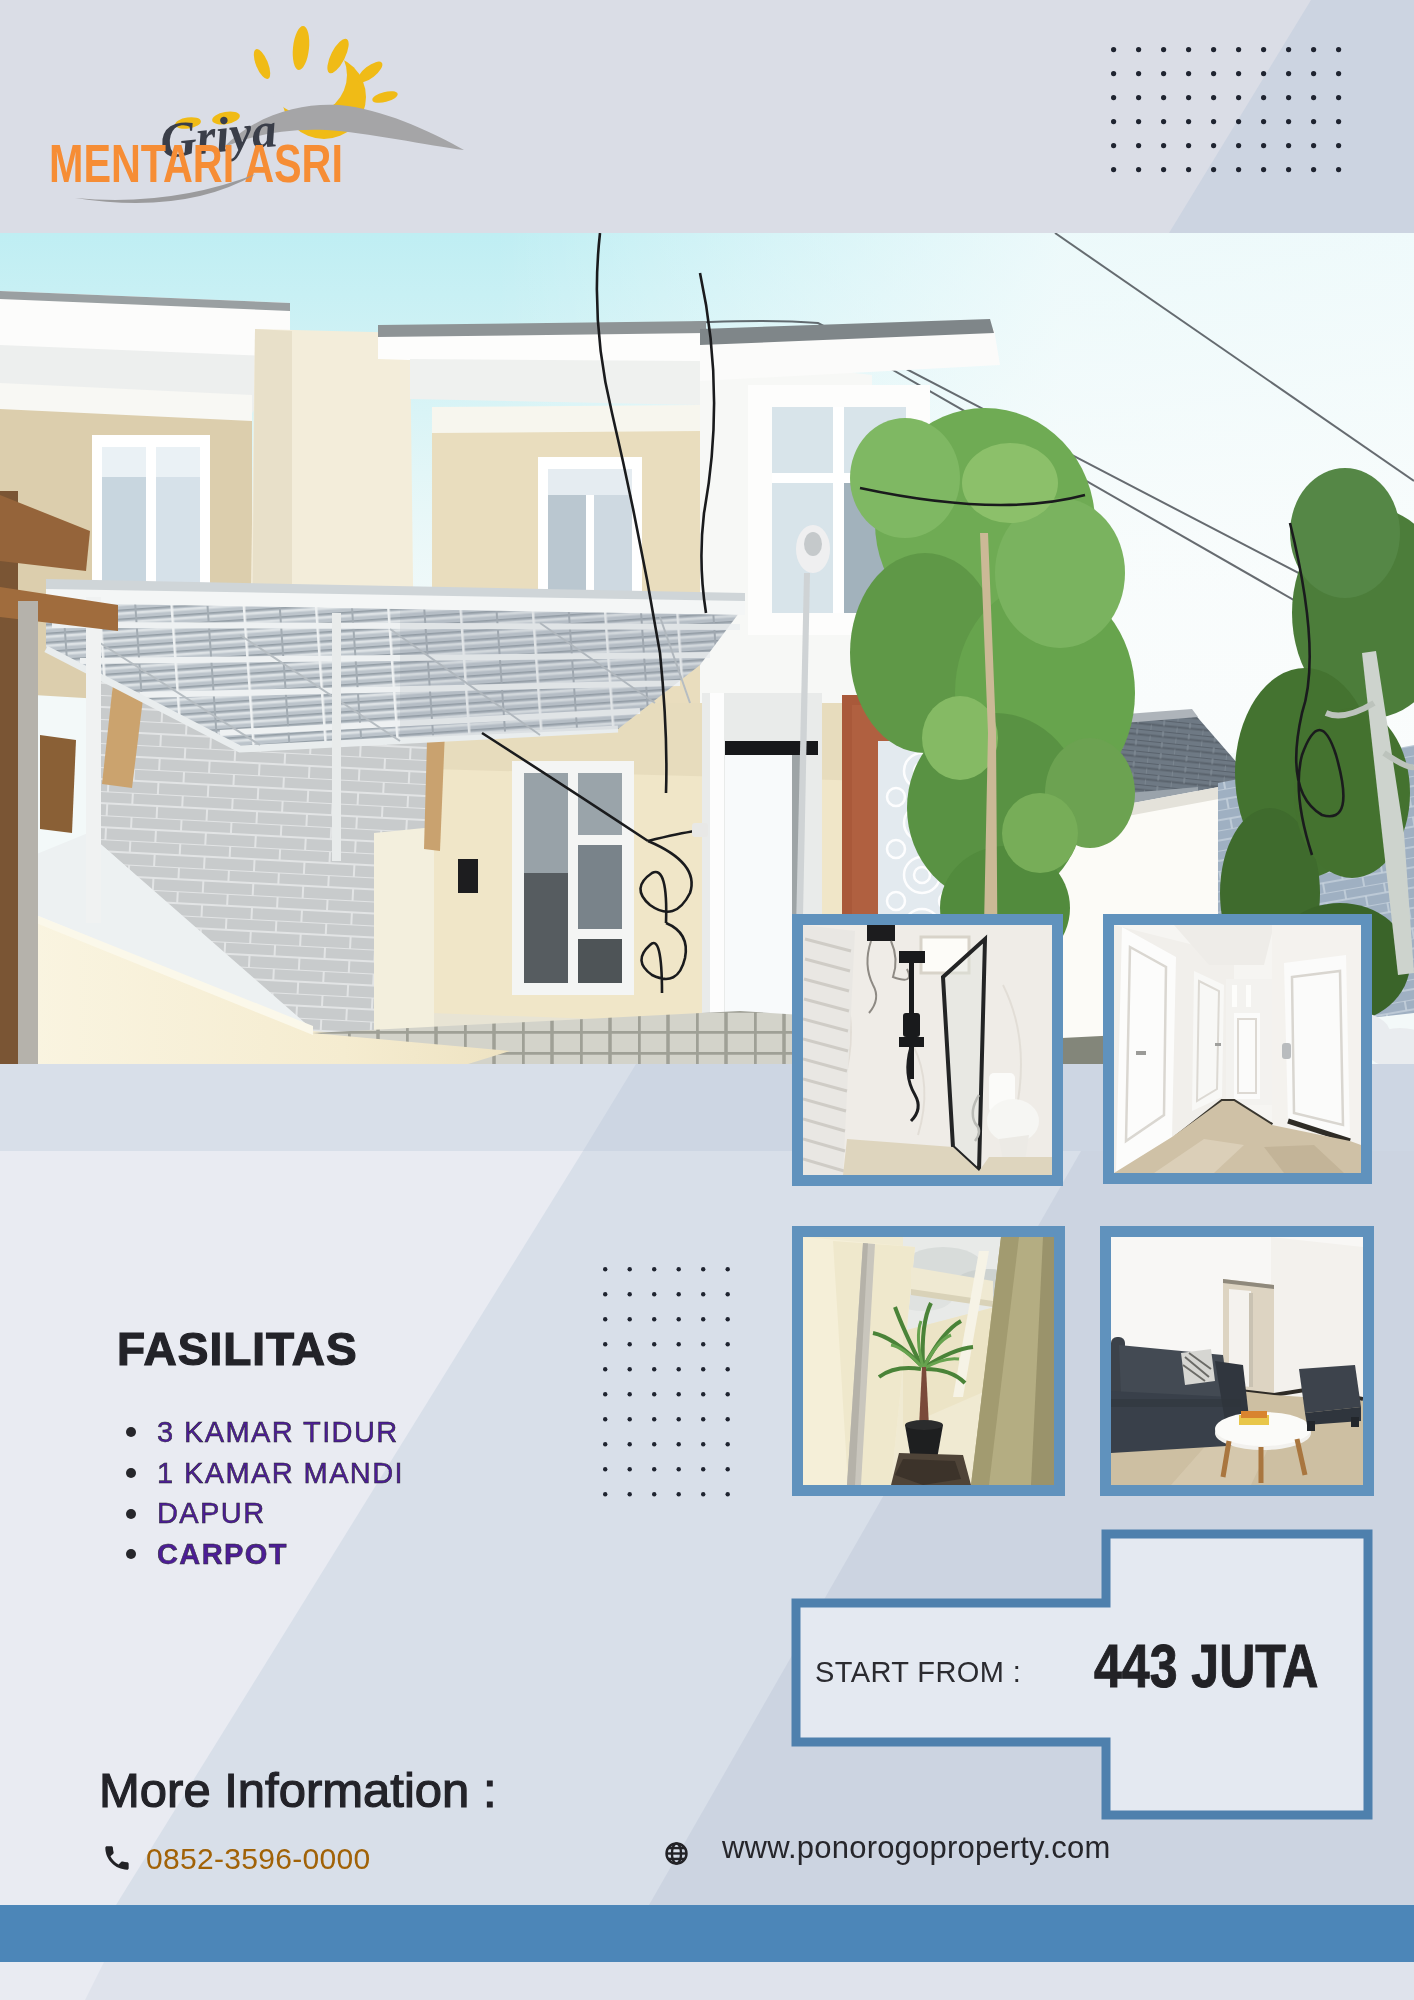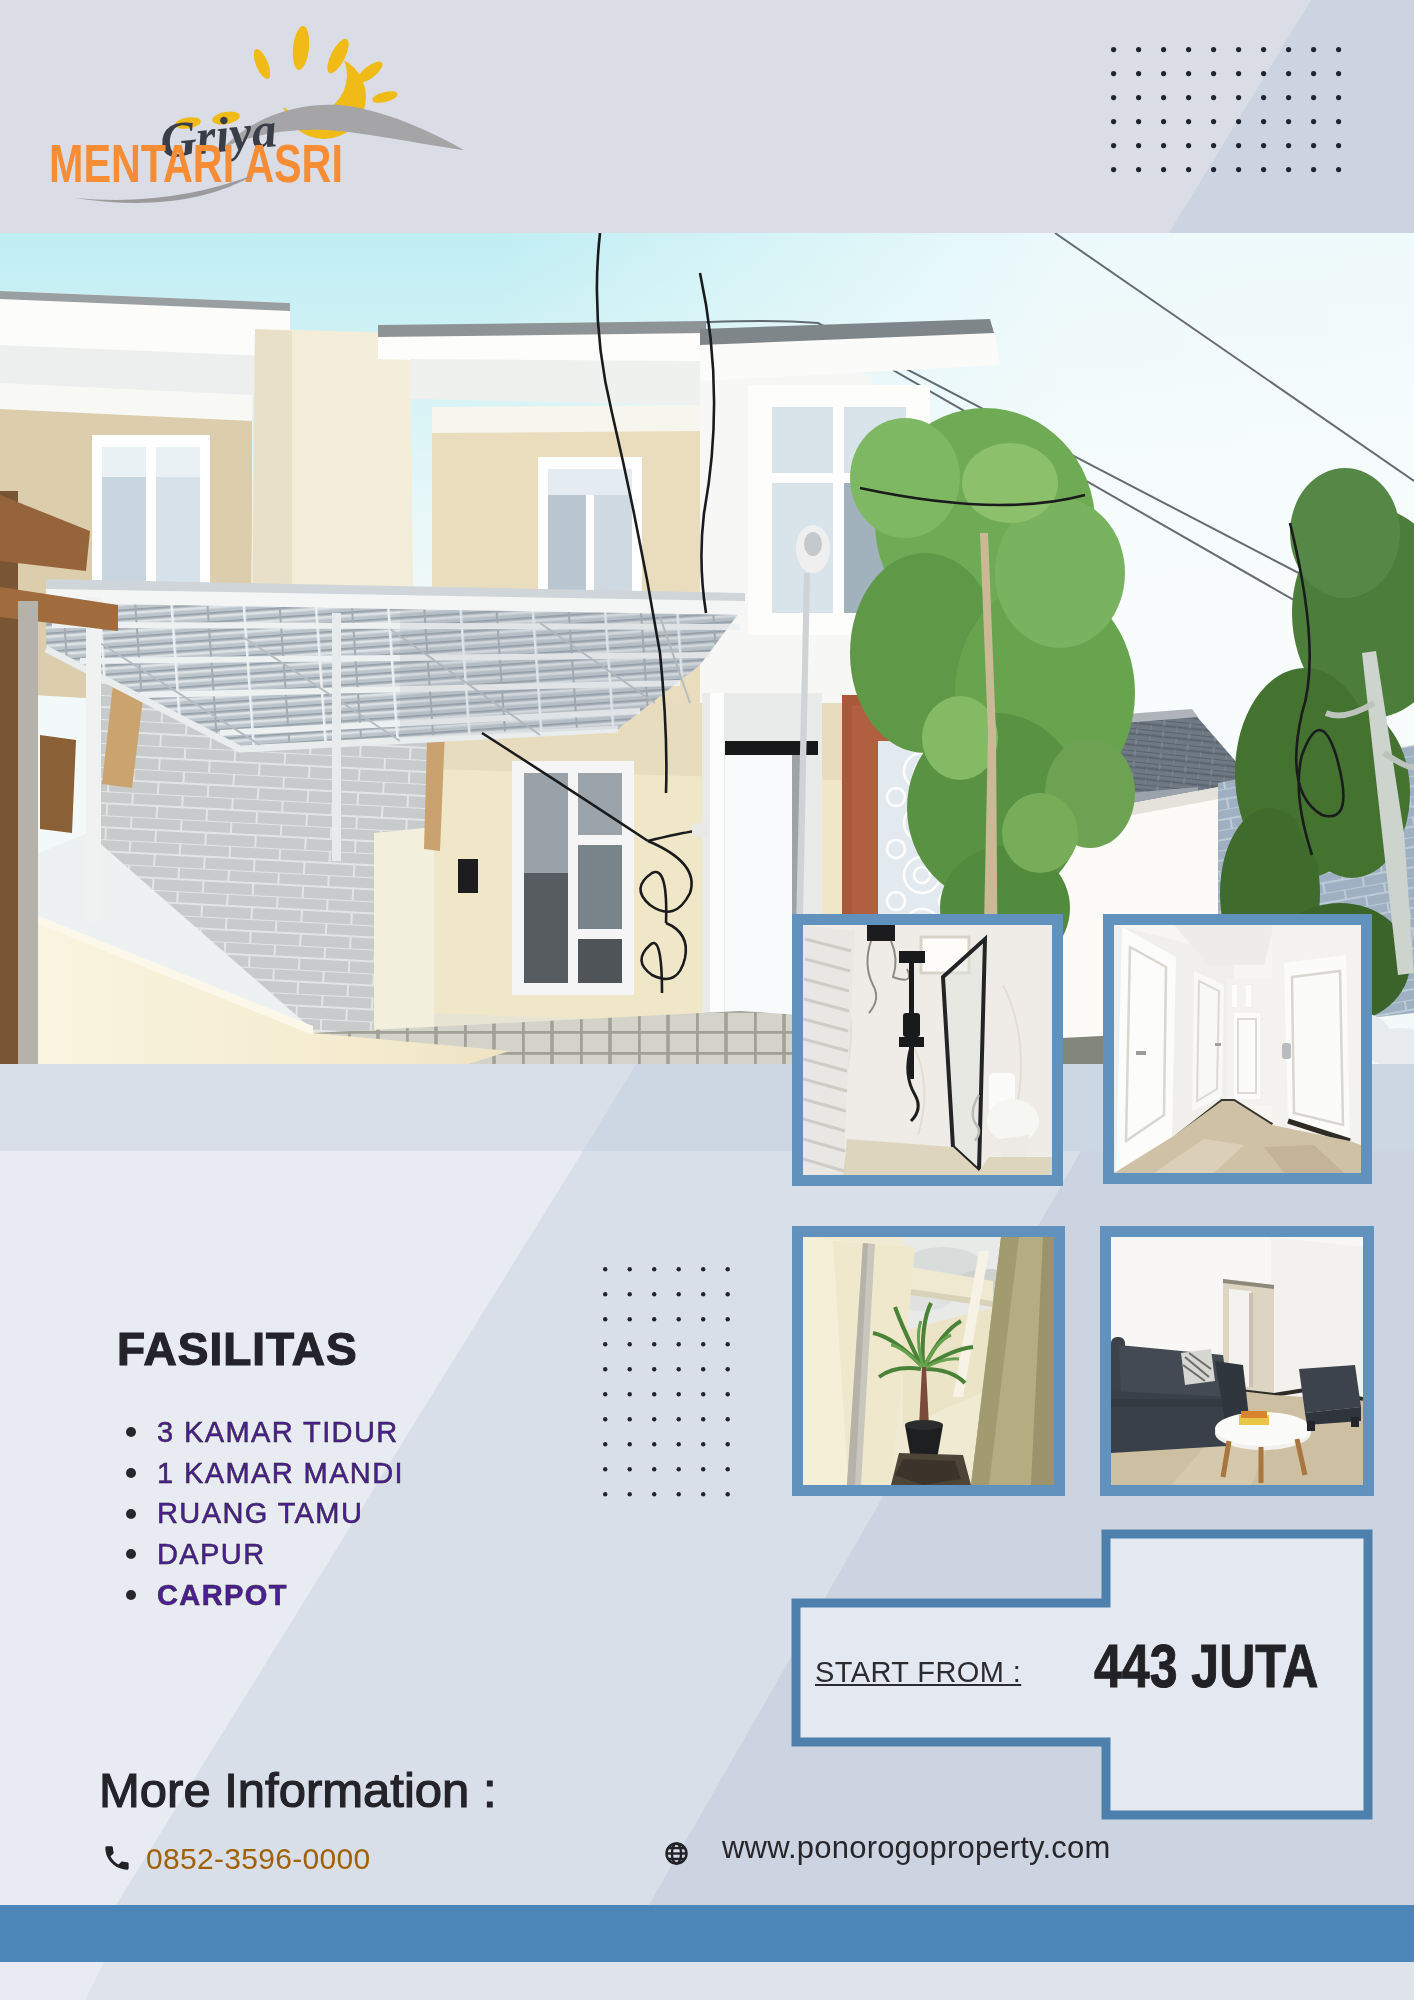--- a/index.html
+++ b/index.html
@@ -455,21 +455,20 @@
       <circle cx="76.7" cy="228.2" r="2.2" fill="#1f2430"></circle>
       <circle cx="101.2" cy="228.2" r="2.2" fill="#1f2430"></circle>
       <circle cx="125.7" cy="228.2" r="2.2" fill="#1f2430"></circle>
     </svg>
 
   <div class="abs" style="left:117px;top:1322px;font-size:46px;font-weight:bold;color:#232329;letter-spacing:1px;-webkit-text-stroke:1.2px #232329;">FASILITAS</div>
 
   <div class="abs" style="left:126px;top:1412px;font-size:29px;color:#4c1d95;letter-spacing:1.4px;-webkit-text-stroke:0.5px #26262b;">
     <div style="height:40.7px;display:flex;align-items:center;"><span style="width:10px;height:10px;border-radius:50%;background:#26262b;display:inline-block;margin-right:21px;"></span>3 KAMAR TIDUR</div>
     <div style="height:40.7px;display:flex;align-items:center;"><span style="width:10px;height:10px;border-radius:50%;background:#26262b;display:inline-block;margin-right:21px;"></span>1 KAMAR MANDI</div>
-    <div style="height:40.7px;display:flex;align-items:center;"><span style="width:10px;height:10px;border-radius:50%;background:#26262b;display:inline-block;margin-right:21px;"></span>RUANG TAMU</div>
     <div style="height:40.7px;display:flex;align-items:center;"><span style="width:10px;height:10px;border-radius:50%;background:#26262b;display:inline-block;margin-right:21px;"></span>DAPUR</div>
     <div style="height:40.7px;display:flex;align-items:center;font-weight:bold;"><span style="width:10px;height:10px;border-radius:50%;background:#26262b;display:inline-block;margin-right:21px;"></span>CARPOT</div>
   </div>
 
   <div class="abs" style="left:792px;top:914px;width:271px;height:272px;background:#6092bd;">
     <svg class="abs" style="left:11px;top:11px;" width="249" height="250" viewBox="0 0 249 250">
 
       <rect width="249" height="250" fill="#efece7"></rect>
       <g stroke="#ddd8d0" stroke-width="2" opacity="0.7">
         <path d="M30,40 Q60,90 40,160" fill="none"></path>
@@ -667,21 +666,21 @@
         <rect x="196" y="184" width="8" height="10" fill="#22262b"></rect>
         <rect x="240" y="180" width="8" height="10" fill="#22262b"></rect>
       </g>
     </svg>
   </div>
 
   <svg class="abs" style="left:780px;top:1520px;" width="600" height="310" viewBox="0 0 600 310">
     <path d="M16,83 H326 V14 H588 V295 H326 V222 H16 Z" fill="#e4e9f1" stroke="#4e80ad" stroke-width="9"></path>
   </svg>
 
-  <div class="abs" style="left:815px;top:1656px;font-size:29px;color:#2b2b30;letter-spacing:0.4px;text-decoration:underline;">START FROM :</div>
+  <div class="abs" style="left:815px;top:1656px;font-size:29px;color:#2b2b30;letter-spacing:0.4px;">START FROM :</div>
 
   <div class="abs" style="left:1094px;top:1631px;font-size:61px;font-weight:bold;color:#222226;-webkit-text-stroke:1px #222226;transform:scaleX(0.82);transform-origin:0 0;white-space:nowrap;">443 JUTA</div>
 
   <div class="abs" style="left:99px;top:1762px;font-size:49px;font-weight:normal;color:#232329;-webkit-text-stroke:1.2px #232329;">More Information :</div>
 
   <svg class="abs" style="left:103px;top:1844px;" width="28" height="28" viewBox="0 0 24 24">
     <path d="M6.4 10.6c1.5 3 4 5.5 7 7l2.3-2.3c.3-.3.8-.4 1.2-.3 1.2.4 2.5.6 3.8.6.7 0 1.3.6 1.3 1.3v3.8c0 .7-.6 1.3-1.3 1.3C10.5 22 2 13.5 2 3.3 2 2.6 2.6 2 3.3 2h3.9c.7 0 1.3.6 1.3 1.3 0 1.3.2 2.6.6 3.8.1.4 0 .9-.3 1.2l-2.4 2.3z" fill="#222226"></path>
   </svg>
 
   <div class="abs" style="left:146px;top:1842px;font-size:30px;color:#a16207;letter-spacing:0.3px;">0852-3596-0000</div>

